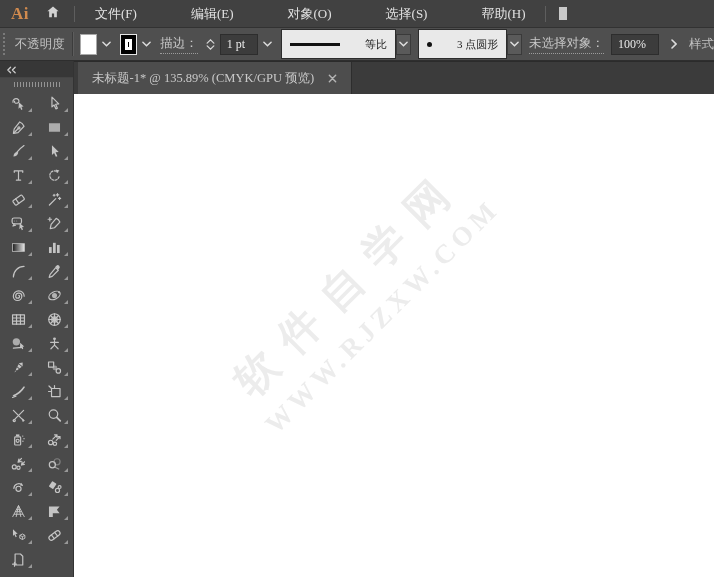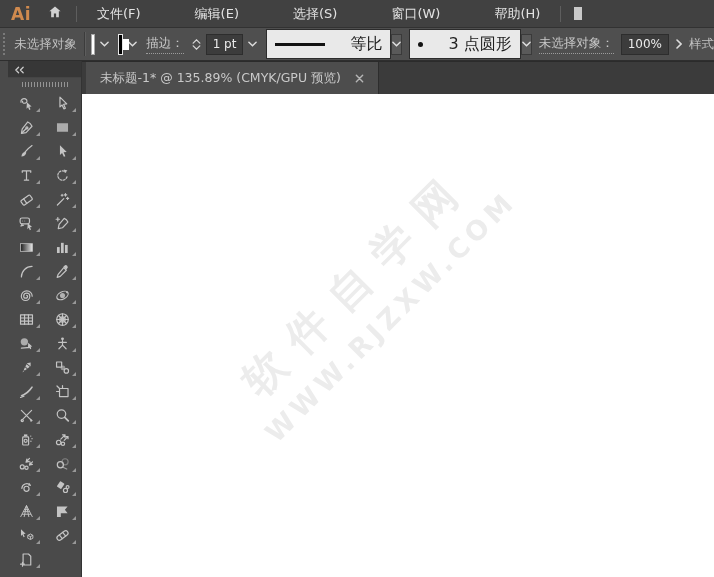--- a/index.html
+++ b/index.html
@@ -1,18 +1,18 @@
 <!DOCTYPE html>
 <html><head>
 <meta charset="utf-8">
 <style>
   * { box-sizing: border-box; margin: 0; padding: 0; }
   html, body { width: 714px; height: 577px; overflow: hidden; }
   body { font-family: "DejaVu Sans", "Liberation Sans", sans-serif; user-select: none; }
-  .app { width: 714px; height: 577px; display: flex; flex-direction: column; background: #4a4a4a; }
+  .app { width: 714px; height: 577px; display: flex; flex-direction: column; background: #4a4a4a; font-family: Liberation Serif, serif; }
 
   
   .menubar { height: 28px; flex: 0 0 28px; background: #414141; border-bottom: 1px solid #323232;
              display: flex; align-items: center; padding: 0 8px; gap: 9px; }
   .ai-logo { color: #d08a4e; font-weight: bold; font-size: 17px; letter-spacing: 0.5px; padding: 0 3px; }
   .iconbtn { background: none; border: none; display: flex; align-items: center; justify-content: center;
              color: #d2d2d2; cursor: default; padding: 2px 4px; }
   .vsep { width: 1px; height: 16px; background: #5e5e5e; }
   .menus { display: flex; align-items: center; gap: 32px; }
   .menus button { background: none; border: none; color: #e2e2e2; font-size: 13px; padding: 4px 11px;
@@ -32,30 +32,30 @@
   .swatch-fill { width: 21px; height: 21px; background: #ffffff; border: 1px solid #a8a8a8; }
   .swatch-stroke { width: 21px; height: 21px; background: #000; border: 1px solid #e6e6e6; position: relative; }
   .swatch-stroke::after { content: ""; position: absolute; inset: 4px; border: 3px solid #fff; background: #000; }
   .chev { background: none; border: none; color: #dcdcdc; display: flex; align-items: center; padding: 2px; margin-left: -4px; }
   .stepper { display: flex; flex-direction: column; gap: 1px; background: none; border: none; color: #d5d5d5; padding: 0 1px; }
   .field { background: #3c3c3c; border: 1px solid #2d2d2d; color: #eaeaea; height: 21px;
            display: flex; align-items: center; padding: 0 6px; font-size: 12px; }
   .field.w-stroke { width: 44px; margin-left: -3px; }
   .field.w-op { width: 56px; }
   .drop-light { background: #e9e9e9; border: 1px solid #2c2c2c; color: #1e1e1e; height: 21px;
-                display: flex; align-items: center; gap: 25px; padding: 14px 8px; font-size: 16px; }
+                display: flex; align-items: center; gap: 25px; padding: 14px 8px; font-size: 11px; }
   .chevbox { width: 18px; height: 21px; background: #5a5a5a; border: 1px solid #3a3a3a; margin-left: -7px;
              display: flex; align-items: center; justify-content: center; color: #e0e0e0; }
   .line-swatch { width: 50px; height: 3px; background: #121212; }
   .brush-dot { width: 5px; height: 5px; border-radius: 50%; background: #121212; }
   .rightchev { width: 20px; height: 21px; background: none; border: none; color: #dcdcdc;
                display: flex; align-items: center; justify-content: center; }
 
   
-  .body { flex: 1; display: flex; min-height: 0; margin-left: 8px; }
+  .body { flex: 1; display: flex; min-height: 0; }
   .toolpanel { width: 74px; flex: 0 0 74px; background: #4a4a4a; border-right: 1px solid #333;
                display: flex; flex-direction: column; }
   .toolpanel-header { height: 17px; flex: 0 0 17px; background: #373737; border-bottom: 1px solid #454545;
                       display: flex; align-items: center; padding-left: 5px; color: #cccccc; }
   .collapse-btn { background: none; border: none; color: #cccccc; display: flex; padding: 1px; }
   .toolgrip-row { height: 13px; display: flex; align-items: center; justify-content: center; }
   .toolgrip { width: 46px; height: 5px;
               background: repeating-linear-gradient(90deg, #949494 0 1px, transparent 1px 3px); }
   .tools { flex: 1; display: grid; grid-template-columns: 1fr 1fr; align-content: start; }
   .tool { height: 24px; background: none; border: none; color: #c4c4c4; position: relative;
@@ -88,37 +88,37 @@
       <span>
         <svg viewBox="0 0 20 20" width="16" height="16">
             <path d="M10 3 L3 9.2 H5.2 V16.5 H8.6 V11.8 H11.4 V16.5 H14.8 V9.2 H17 Z" fill="currentColor"></path>
           </svg>
       </span>
     </button>
     <div class="vsep"></div>
     <nav class="menus" id="menus">
         <button>文件(F)</button>
         <button>编辑(E)</button>
+        <button>对象(O)</button>
         <button>选择(S)</button>
-        <button>窗口(W)</button>
         <button>帮助(H)</button>
       </nav>
     <div class="vsep"></div>
     <button class="workspace">
       <span class="ws-grid">
         <i class="ws-l"></i>
 
       </span>
 
     </button>
   </header>
 
   <div class="controlbar">
     <div class="grip-v"></div>
-    <span class="cb-label">未选择对象</span>
+    <span class="cb-label">不透明度</span>
     <div class="vsep2"></div>
 
     <span class="swatch-fill"></span>
     <button class="chev">
       <svg viewBox="0 0 10 6" width="9" height="6">
           <path d="M1 1 L5 5 L9 1" fill="none" stroke="currentColor" stroke-width="1.6" stroke-linecap="round"></path>
         </svg>
     </button>
 
     <span class="swatch-stroke"></span>

